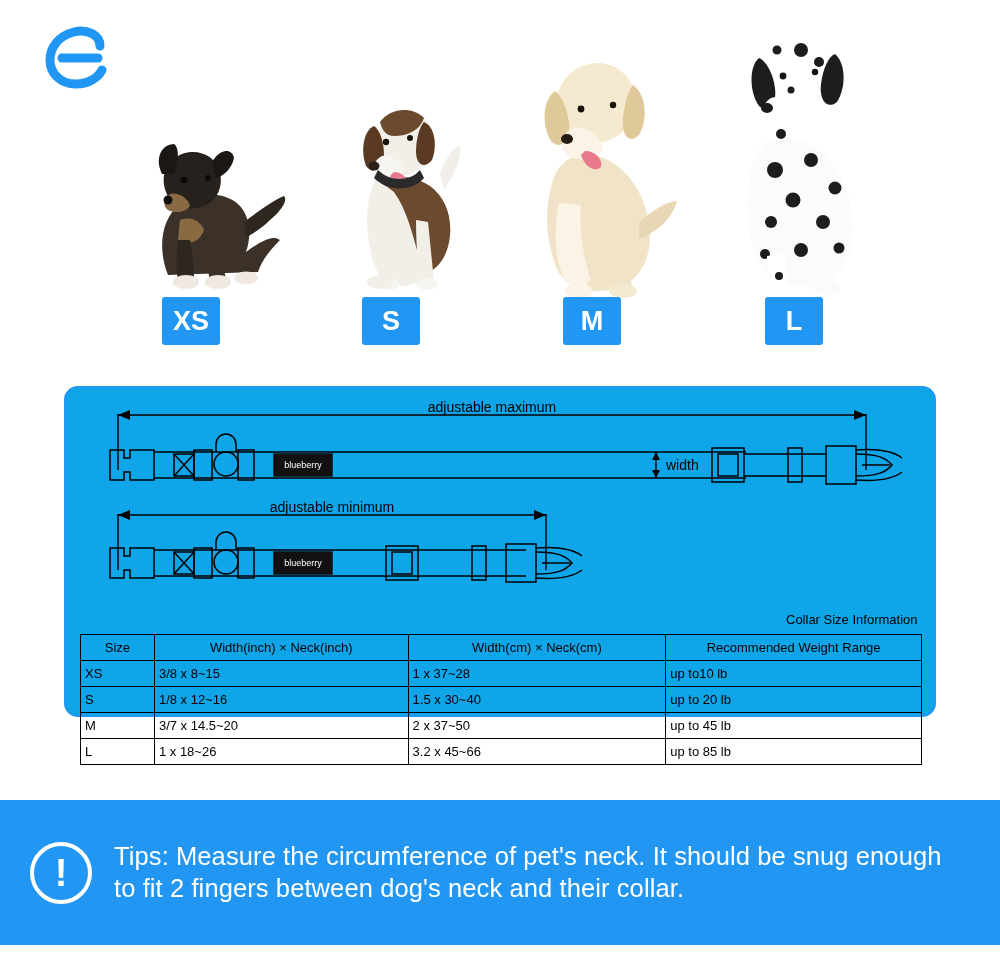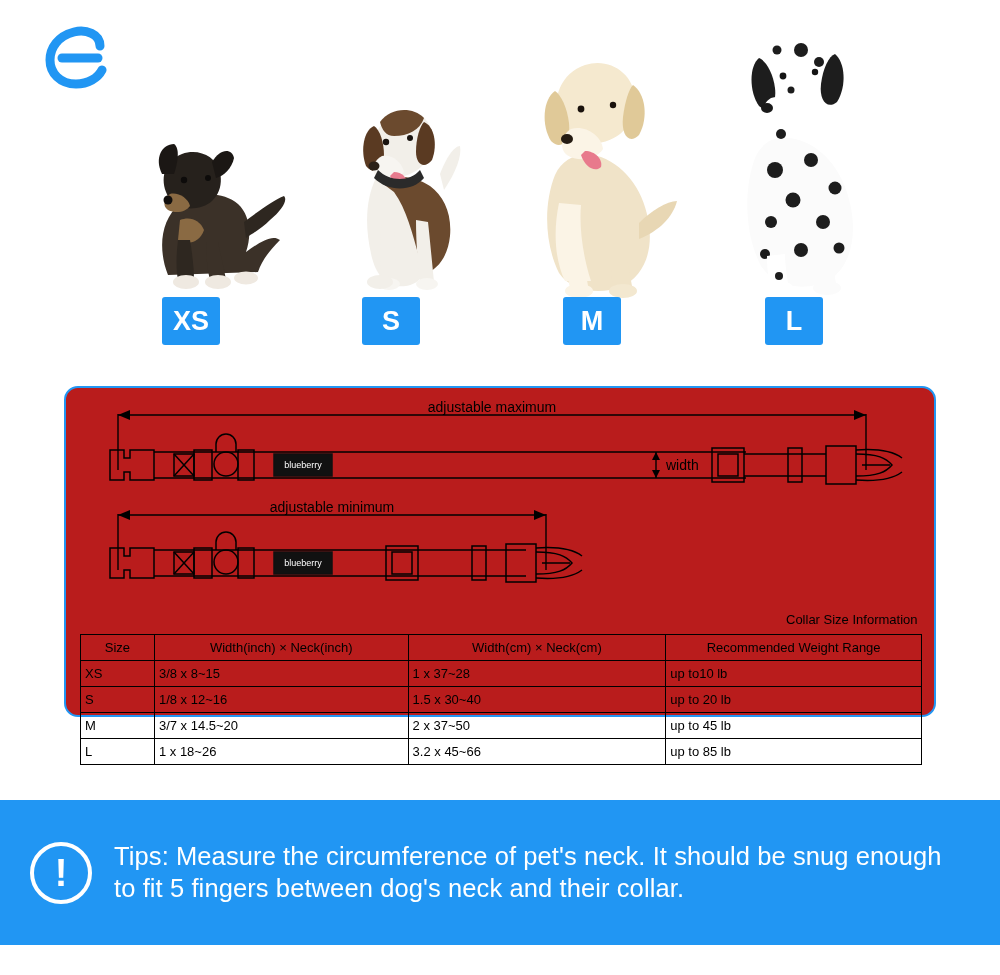--- a/index.html
+++ b/index.html
@@ -33,21 +33,21 @@
     font-weight: 700;
     width: 58px; height: 48px;
     line-height: 48px;
     text-align: center;
     border-radius: 3px;
   }
 
   
   .panel {
     position: absolute; left: 64px; top: 386px; width: 872px; height: 331px;
-    border: 2px solid #2196f3; border-radius: 14px; background: #b91c1c;
+    border: 2px solid #2196f3; border-radius: 14px; background: #0ea5e9;
   }
   .diagram { position: relative; width: 100%; height: 222px; }
 
   
   .tbl-wrap { position: absolute; left: 14px; top: 218px; width: 842px; }
   table.sizes { border-collapse: collapse; width: 842px; font-size: 13px; }
   table.sizes td, table.sizes th {
     border: 1px solid #000;
     padding: 5px 4px;
     font-weight: normal;
@@ -362,16 +362,16 @@
           <td>3.2 x 45~66</td>
           <td>up to 85 lb</td>
         </tr>
       </tbody>
         </table>
     </div>
   </div>
 
   <div class="tips">
     <div class="tips-icon">!</div>
-    <div class="tips-text">Tips: Measure the circumference of pet's neck. It should be snug enough to fit 5 fingers between dog's neck and their collar.</div>
+    <div class="tips-text">Tips: Measure the circumference of pet's neck. It should be snug enough to fit 2 fingers between dog's neck and their collar.</div>
   </div>
 
 </div>
 
 </body></html>

